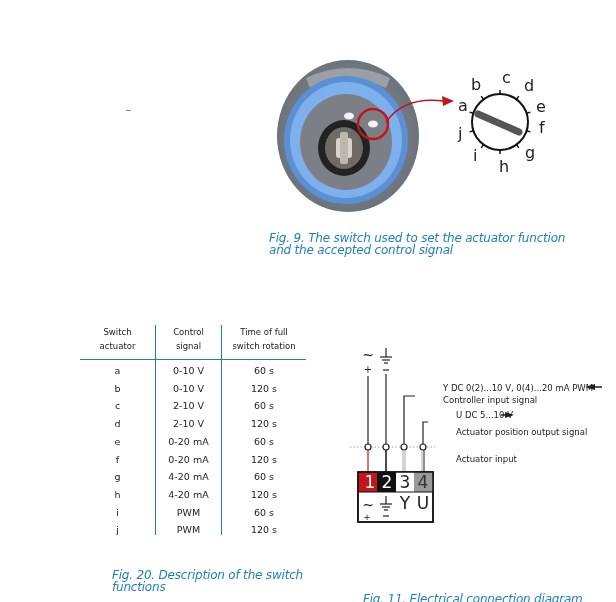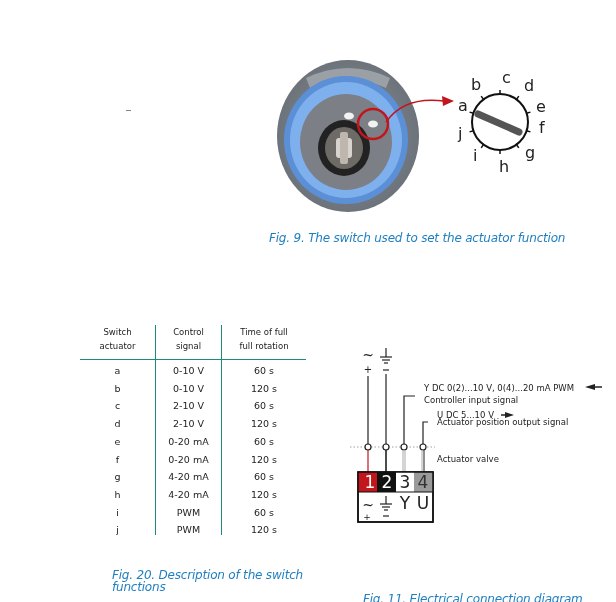--- a/index.html
+++ b/index.html
@@ -5,21 +5,21 @@
   html, body { margin:0; padding:0; }
   body { width:616px; height:602px; background:#ffffff; position:relative; overflow:hidden;
          font-family:"DejaVu Sans", sans-serif; color:#222; }
   .abs { position:absolute; }
   .caption { color:#1f7fc0; font-size:12px; line-height:12px; letter-spacing:-0.2px;font-style:italic; }
   .tbl { position:absolute; left:80px; top:325px; width:226px; font-size:9.5px; color:#222; }
   .tbl .hdr { position:absolute; top:0; height:33px; text-align:center; font-size:8.5px; line-height:14px; }
   .tbl .hline { position:absolute; left:0; top:34px; width:226px; height:1px; background:#1c8a7c; }
   .tbl .vline { position:absolute; top:0; width:1px; height:210px; background:#1c8a7c; }
   .tbl .cell { position:absolute; text-align:center; height:17px; line-height:17px; }
-  .diag-text { font-size:8.5px; color:#222; white-space:nowrap; }
+  .diag-text { font-size:8.5px; color:#222; white-space:nowrap;margin-left:19px; }
 </style>
 </head>
 <body>
 
 <div class="abs" style="left:126px;top:110px;width:5px;height:1px;background:#888;"></div>
 
 <div class="abs" style="left:276px;top:58px;width:144px;height:156px;">
   <svg width="144" height="156" viewBox="0 0 144 156">
     <defs>
       <radialGradient id="g1" cx="50%" cy="50%" r="50%">
@@ -73,34 +73,35 @@
 <div class="abs" style="left:524px;top:76px;font-size:16px;">d</div>
 <div class="abs" style="left:536px;top:97px;font-size:16px;">e</div>
 <div class="abs" style="left:539px;top:118px;font-size:16px;">f</div>
 <div class="abs" style="left:525px;top:143px;font-size:16px;">g</div>
 <div class="abs" style="left:499px;top:157px;font-size:16px;">h</div>
 <div class="abs" style="left:473px;top:146px;font-size:16px;">i</div>
 <div class="abs" style="left:458px;top:124px;font-size:16px;">j</div>
 
 <div class="abs caption" style="left:269px;top:232px;">
   <div>Fig. 9. The switch used to set the actuator function</div>
+  <div>and the accepted control signal</div>
 </div>
 
 <div class="tbl">
   <div class="hdr" style="left:0;width:75px;">
     <div>Switch</div>
     <div>actuator</div>
   </div>
   <div class="hdr" style="left:76px;width:65px;">
     <div>Control</div>
     <div>signal</div>
   </div>
   <div class="hdr" style="left:142px;width:84px;">
     <div>Time of full</div>
-    <div>full rotation</div>
+    <div>switch rotation</div>
   </div>
   <div class="hline"></div>
   <div class="vline" style="left:75px;"></div>
   <div class="vline" style="left:141px;"></div>
 
   <div id="rows">
       <div class="cell" style="left: 0px; width: 75px; top: 37px;">a</div>
       <div class="cell" style="left: 76px; width: 65px; top: 37px;">0-10 V</div>
       <div class="cell" style="left: 142px; width: 84px; top: 37px;">60 s</div>
       <div class="cell" style="left: 0px; width: 75px; top: 54.7px;">b</div>
@@ -198,16 +199,16 @@
 <div class="abs" style="left:361px;top:472px;font-size:17px;color:#fff;width:18px;text-align:center;line-height:20px;">1</div>
 <div class="abs" style="left:378px;top:472px;font-size:17px;color:#fff;width:18px;text-align:center;line-height:20px;">2</div>
 <div class="abs" style="left:396px;top:472px;font-size:17px;color:#222;width:18px;text-align:center;line-height:20px;">3</div>
 <div class="abs" style="left:414px;top:472px;font-size:17px;color:#333;width:18px;text-align:center;line-height:20px;">4</div>
 <div class="abs" style="left:396px;top:493px;font-size:17px;color:#222;width:18px;text-align:center;">Y</div>
 <div class="abs" style="left:414px;top:493px;font-size:17px;color:#222;width:18px;text-align:center;">U</div>
 
 <div class="abs diag-text" style="left:424px;top:383px;">Y DC 0(2)...10 V, 0(4)...20 mA PWM</div>
 <div class="abs diag-text" style="left:424px;top:395px;">Controller input signal</div>
 <div class="abs diag-text" style="left:437px;top:410px;">U DC 5...10 V</div>
-<div class="abs diag-text" style="left:437px;top:417px;">Actuator position output signal</div>
-<div class="abs diag-text" style="left:437px;top:454px;">Actuator valve</div>
+<div class="abs diag-text" style="left:437px;top:427px;">Actuator position output signal</div>
+<div class="abs diag-text" style="left:437px;top:454px;">Actuator input</div>
 
 <div class="abs caption" style="left:363px;top:593px;">Fig. 11. Electrical connection diagram</div>
 
 </body></html>

